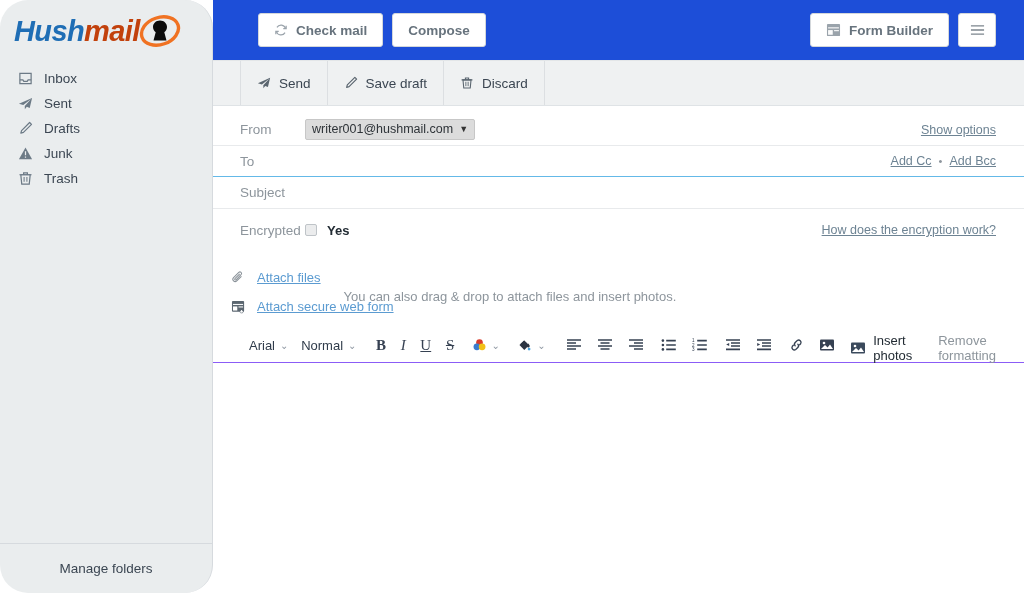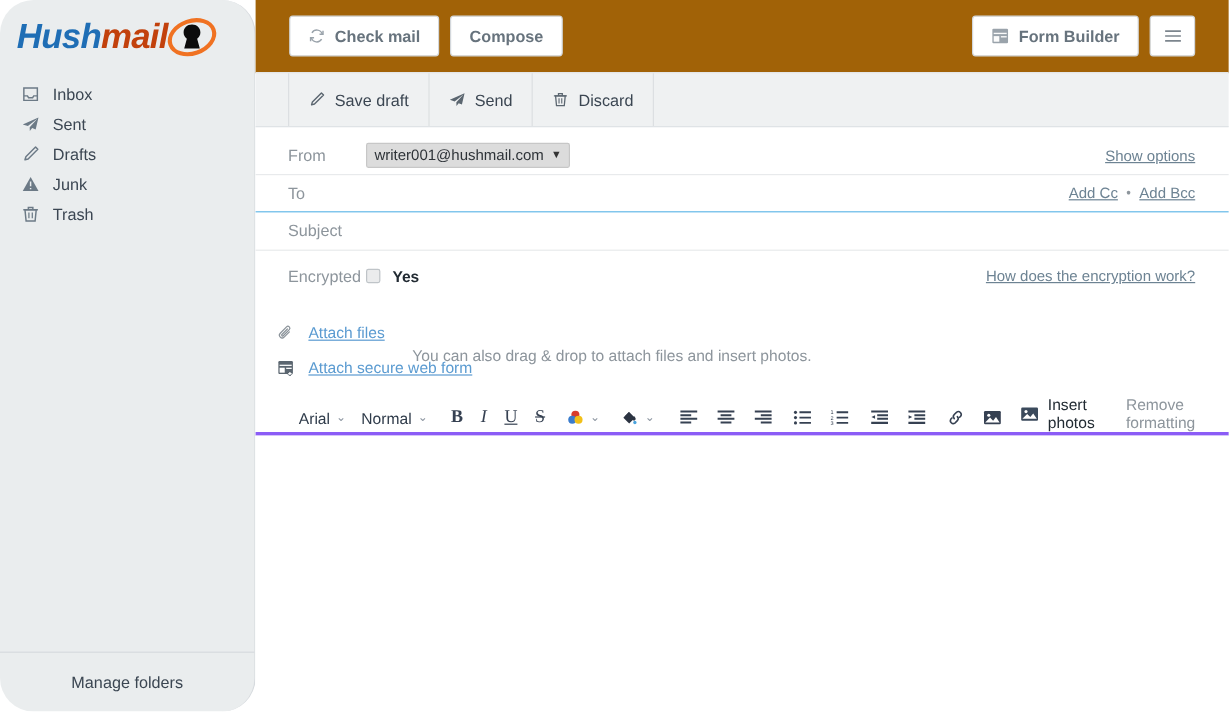--- a/index.html
+++ b/index.html
@@ -44,24 +44,24 @@
     height: 50px;
     display: flex; align-items: center; justify-content: center;
     font-size: 13.5px; color: #3b4652;
     cursor: pointer;
   }
 
   
   .main { flex: 1; display: flex; flex-direction: column; background: #fff; min-width: 0; }
 
   .topbar {
-    height: 61px; background: #a16207;
+    height: 61px; background: #1d4ed8;
     border-bottom: 1px solid #e3e6e8;
     display: flex; align-items: center;
-    padding: 0 28px 0 28px;
+    padding: 0 28px 0 45px;
     flex: 0 0 61px;
   }
   .btn {
     height: 34px;
     border: 1px solid #d3d7db;
     border-radius: 3px;
     background: #fff;
     color: #67737d;
     font-size: 13.5px;
     font-weight: bold;
@@ -143,23 +143,23 @@
 
   .attach-block { padding-top: 12px; }
   .attach-row { display: flex; align-items: center; height: 29px; padding-left: 27px; }
   .attach-icon { width: 20px; display: flex; align-items: center; color: #8a9299; margin-left: -9px; }
   .attach-link { font-size: 13px; color: #5b9bd1; text-decoration: underline; cursor: pointer; margin-left: 6px; }
   .attach-hint { font-size: 13px; color: #8d959c; margin-left: 23px; margin-top: 37px; }
 
   
   .ftoolbar {
     height: 30px;
-    display: flex; align-items: flex-end;
+    display: flex; align-items: flex-start;
     padding-left: 32px; padding-right: 28px;
-    border-bottom: 3px solid #8b5cf6;
+    border-bottom: 1px solid #8b5cf6;
     margin-top: 12px;
     flex: 0 0 30px;
   }
   .fbtn {
     display: inline-flex; align-items: center; justify-content: center;
     height: 24px; cursor: pointer; color: #364152;
     font-size: 13px; padding: 0 5px;
   }
   .fdrop { font-size: 13px; color: #2f3b4a; padding: 0 4px; }
   .fdrop .caret { color: #8f98a3; font-size: 10px; margin-left: 5px; }
@@ -285,32 +285,32 @@
               </svg>
           </span>
         </div>
       </div>
     </div>
 
     <div class="actionbar">
       <div class="action">
         <span class="ai">
           <svg width="14" height="14" viewBox="0 0 16 16">
-              <path d="M12.4 1.6l2 2-8.6 8.6-2.8.8.8-2.8z" fill="none" stroke="#5b6670" stroke-width="1.35" stroke-linejoin="round"></path>
-            </svg>
-        </span>
-        <span>Save draft</span>
+              <path d="M15 2L1 8.2l4.6 1.5L14 3.2 7.2 10.6l.1 3.4 2.1-2.6 3.1 1.3z" fill="#5b6670"></path>
+            </svg>
+        </span>
+        <span>Send</span>
       </div>
       <div class="action">
         <span class="ai">
           <svg width="14" height="14" viewBox="0 0 16 16">
-              <path d="M15 2L1 8.2l4.6 1.5L14 3.2 7.2 10.6l.1 3.4 2.1-2.6 3.1 1.3z" fill="#5b6670"></path>
-            </svg>
-        </span>
-        <span>Send</span>
+              <path d="M12.4 1.6l2 2-8.6 8.6-2.8.8.8-2.8z" fill="none" stroke="#5b6670" stroke-width="1.35" stroke-linejoin="round"></path>
+            </svg>
+        </span>
+        <span>Save draft</span>
       </div>
       <div class="action">
         <span class="ai">
           <svg width="14" height="14" viewBox="0 0 16 16">
               <path d="M3.4 4.4h9.2l-.9 9.4H4.3z" fill="none" stroke="#5b6670" stroke-width="1.25"></path>
               <path d="M1.8 4.4h12.4M6.2 2.3h3.6v2.1H6.2z" fill="none" stroke="#5b6670" stroke-width="1.25"></path>
               <path d="M6.7 6.6v5M9.3 6.6v5" stroke="#5b6670" stroke-width="1.05"></path>
             </svg>
         </span>
         <span>Discard</span>

